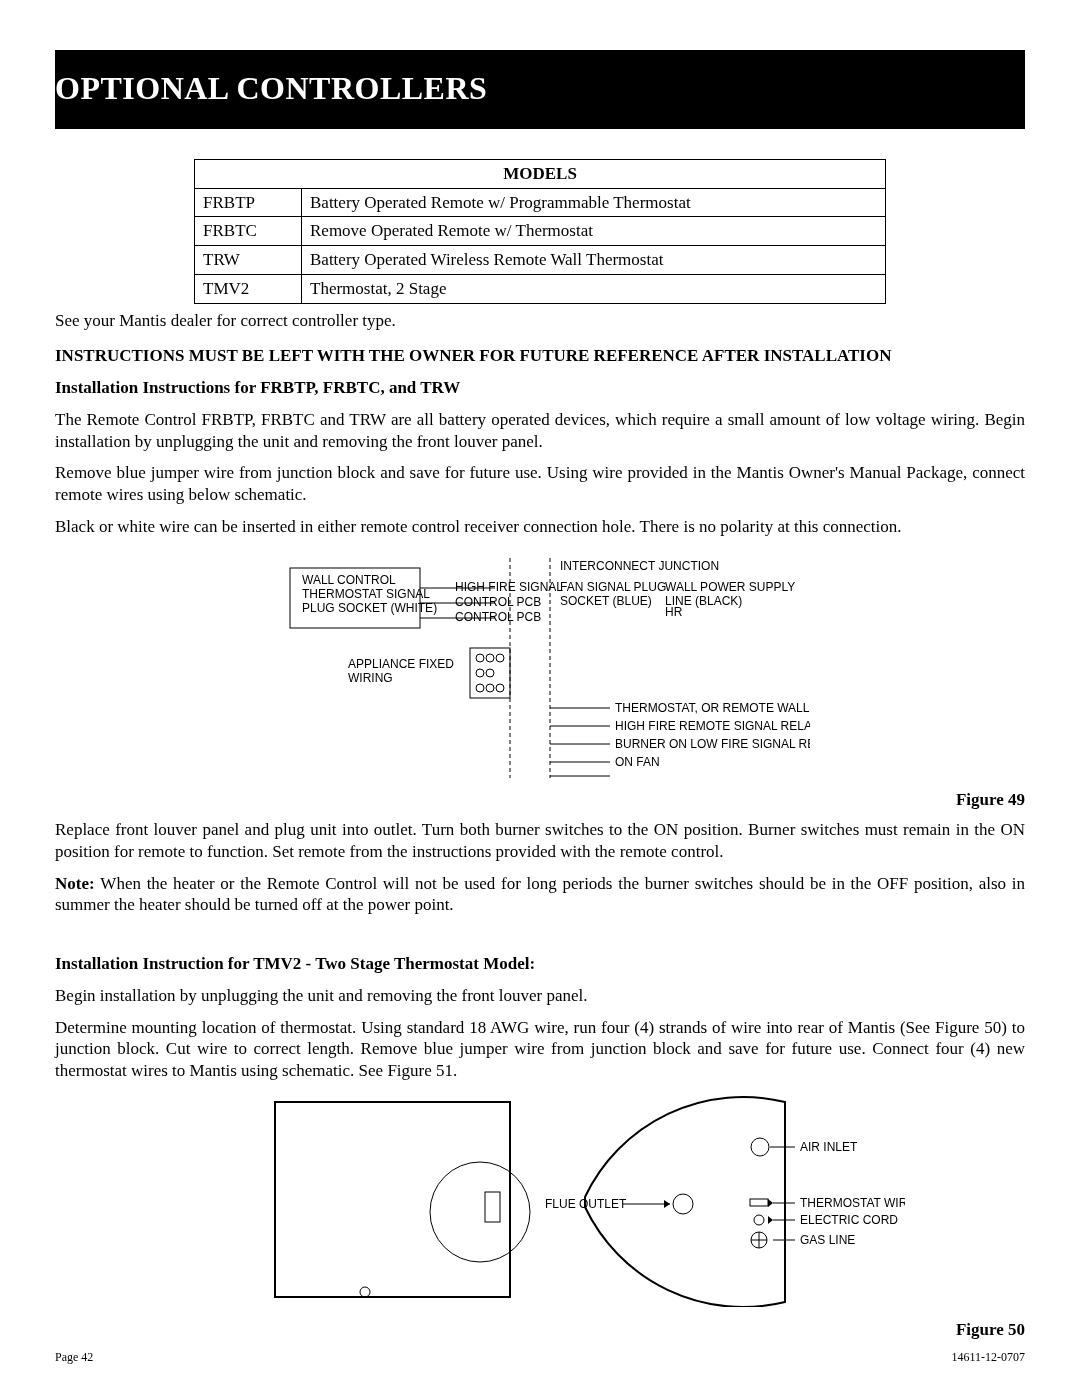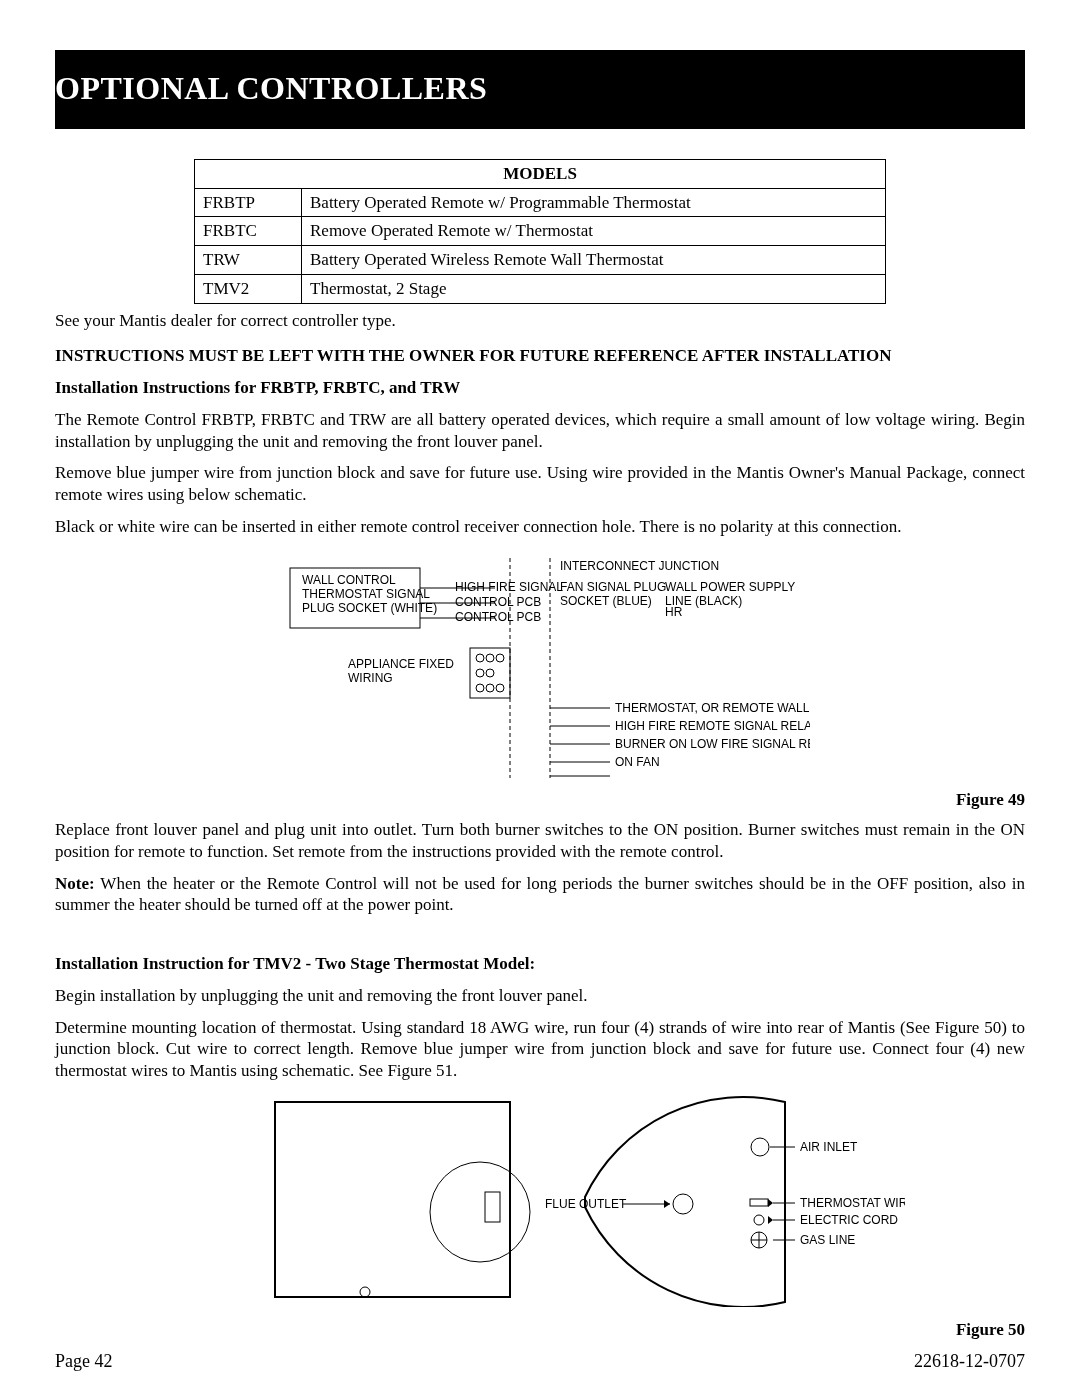--- a/index.html
+++ b/index.html
@@ -8,21 +8,21 @@
 .models-table{width:692px;margin:0 auto 6px auto;border-collapse:collapse}
 .models-table th,.models-table td{border:1px solid #000;padding:3px 8px;text-align:left}
 .models-table th{text-align:center;font-weight:bold}
 .models-table td:first-child{width:90px}
 p{margin:6px 0 10px 0;text-align:justify}
 .bold-center{font-weight:bold;text-align:left;margin:14px 0 10px 0}
 .bold-left{font-weight:bold;margin-top:10px}
 .fig-wrap{text-align:center;margin:8px auto}
 .fig-label{font-weight:bold;text-align:right;margin:6px 0}
 .diagram-text{font-family:Arial,Helvetica,sans-serif;font-size:12px;line-height:1.3}
-.footer{display:flex;justify-content:space-between;font-size:18px;margin-top:10px}
+.footer{display:flex;justify-content:space-between;font-size:12px;margin-top:10px}
 </style>
 </head>
 <body>
 <div class="page">
 
 <div class="title-bar">OPTIONAL CONTROLLERS</div>
 
 <table class="models-table">
   <tbody>
         <tr>
@@ -140,16 +140,16 @@
         <line x1="576" y1="148" x2="592" y2="148" stroke="#000"></line>
         <line x1="584" y1="140" x2="584" y2="156" stroke="#000"></line>
   <line x1="598" y1="148" x2="620" y2="148" stroke="#000"></line>
   <text x="625" y="152">GAS LINE</text>
 </svg>
 <div class="fig-label">Figure 50</div>
 </div>
 
 <div class="footer">
   <span>Page 42</span>
-  <span>22618-12-0707</span>
+  <span>14611-12-0707</span>
 </div>
 
 </div>
 
 </body></html>

